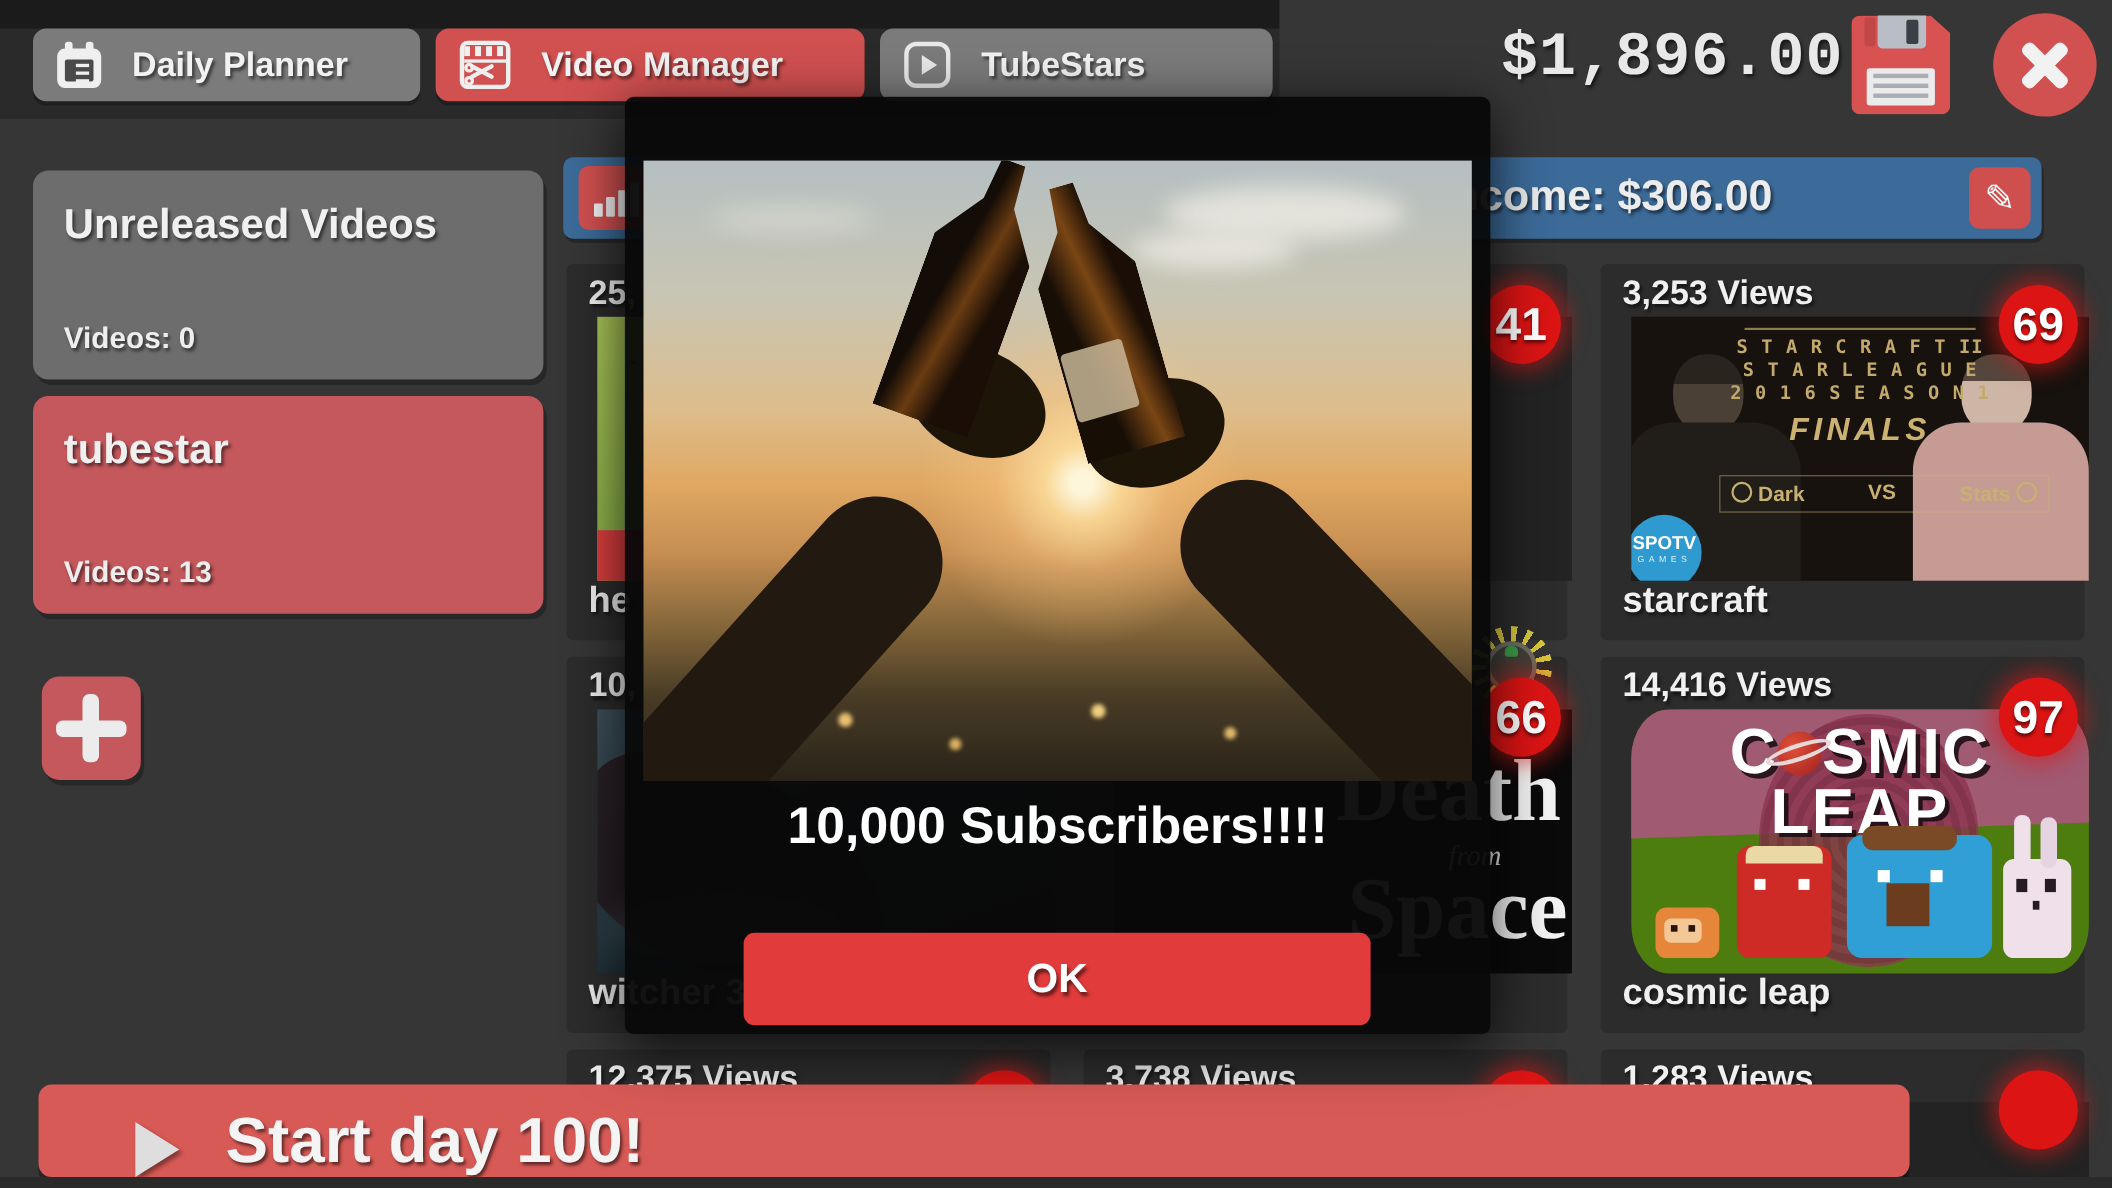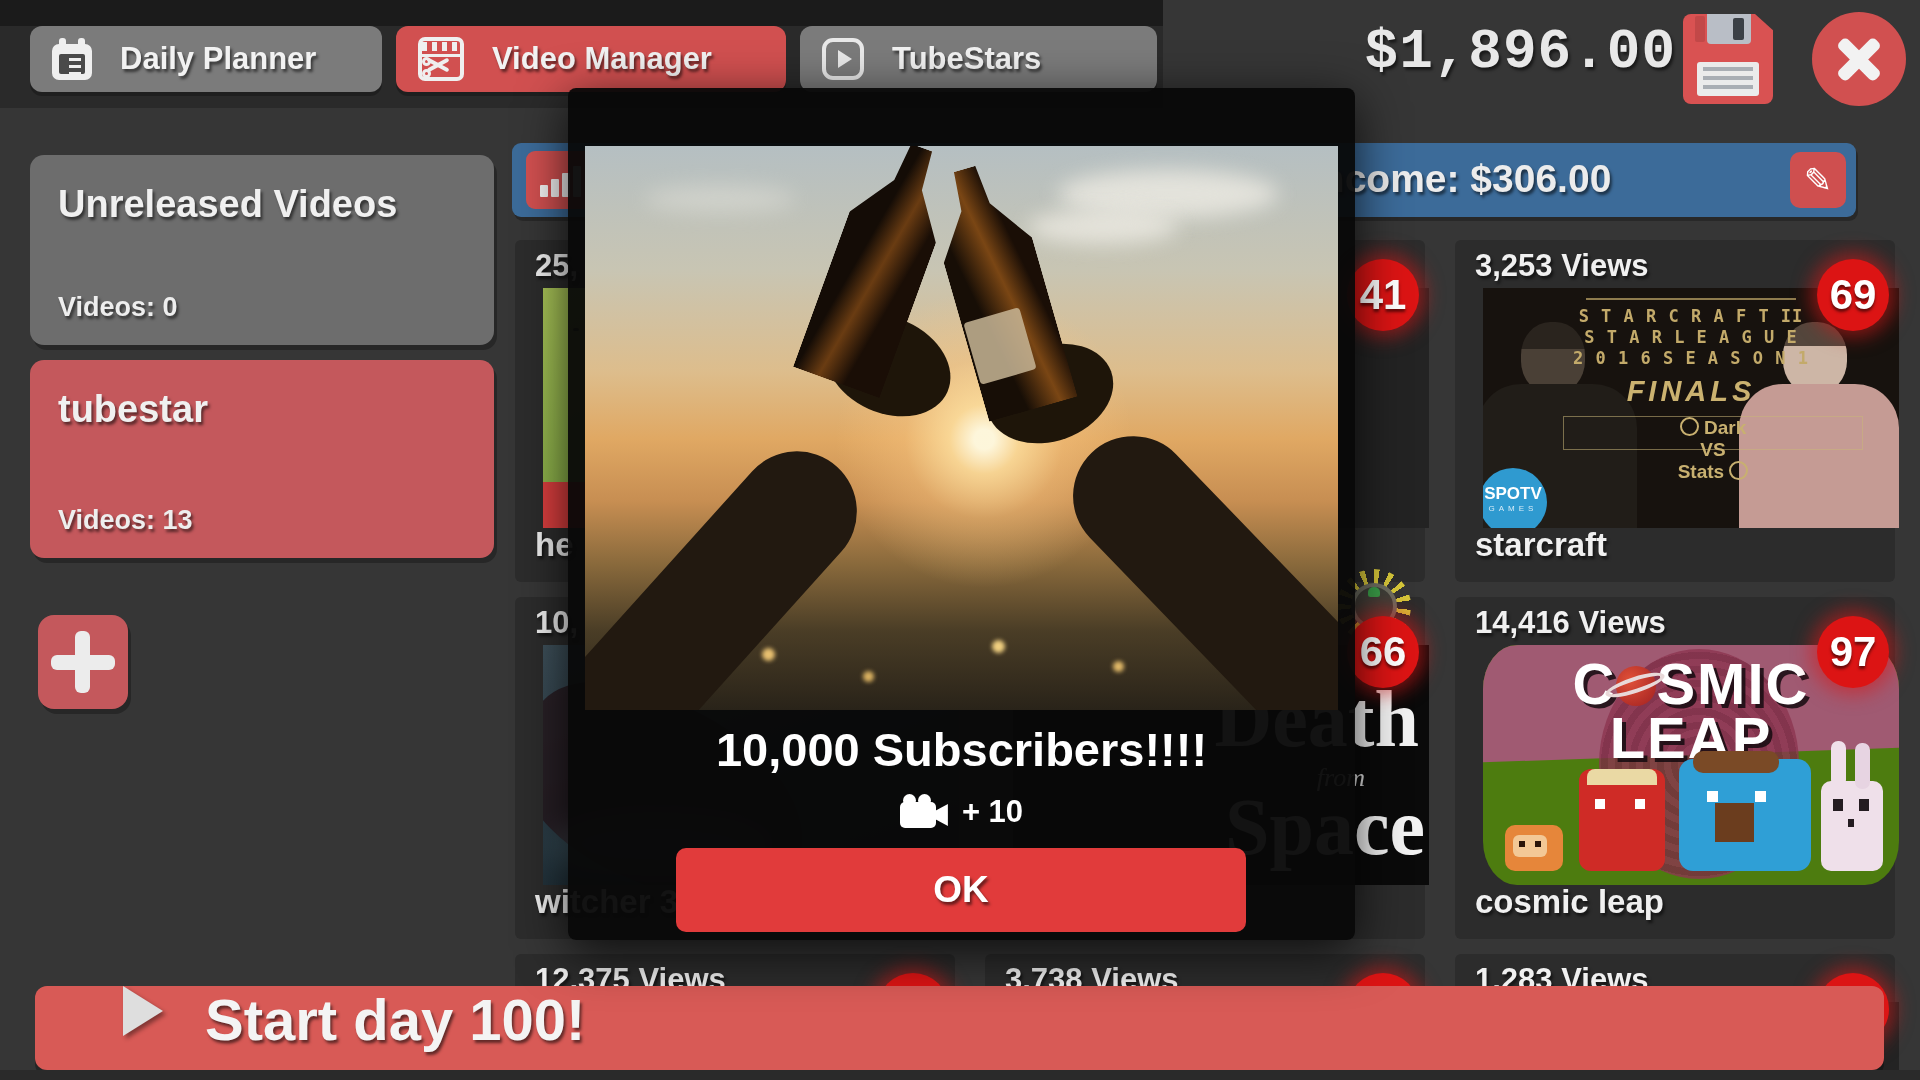--- a/index.html
+++ b/index.html
@@ -109,23 +109,23 @@
     background:repeating-conic-gradient(#d8c83a 0deg 9deg,rgba(0,0,0,0) 9deg 24deg);}
   .sun-icon .core{position:absolute;left:14px;top:14px;width:46px;height:46px;border-radius:50%;background:#40403a;border:4px solid #6e6e62;box-sizing:border-box;}
   .sun-icon .dot{position:absolute;left:31px;top:18px;width:12px;height:10px;background:#3aa04a;border-radius:50% 50% 20% 20%;}
   
   .th-sc{background:#17120e;}
   .th-sc .ptxt{position:absolute;left:80px;right:80px;top:10px;text-align:center;color:#c3aa6a;
     font-family:"DejaVu Sans Mono",monospace;font-weight:bold;}
   .th-sc .rule{border-top:2px solid #8f7c4e;width:210px;margin:0 auto 6px auto;}
   .th-sc .l{font-size:17px;letter-spacing:1px;line-height:21px;white-space:nowrap;}
   .th-sc .finals{font-size:29px;font-style:italic;letter-spacing:4px;color:#cbb270;margin-top:6px;font-family:"Liberation Sans",sans-serif;font-weight:bold;}
-  .th-sc .vsrow{margin:8px auto 0 auto;width:300px;height:34px;border:1px solid rgba(200,180,120,.55);
+  .th-sc .vsrow{margin:24px auto 0 auto;width:300px;height:34px;border:1px solid rgba(200,180,120,.55);
     display:flex;align-items:center;justify-content:space-between;padding:0 10px;box-sizing:border-box;
-    font-size:19px;color:#c8b070;font-family:"Liberation Sans",sans-serif;font-weight:bold;flex-direction:column;}
+    font-size:19px;color:#c8b070;font-family:"Liberation Sans",sans-serif;font-weight:bold;}
   .th-sc .circ{display:inline-block;width:15px;height:15px;border:2px solid #c8b070;border-radius:50%;vertical-align:-2px;}
   .th-sc .set{font-size:40px;letter-spacing:6px;color:#c7ae6a;margin-top:6px;font-family:"Liberation Sans",sans-serif;font-weight:bold;}
   .th-sc .pl{position:absolute;top:34px;width:150px;height:206px;}
   .th-sc .pl .head{position:absolute;left:36px;top:0;width:64px;height:72px;border-radius:46%;}
   .th-sc .pl .trunk{position:absolute;left:-8px;top:62px;width:160px;height:150px;border-radius:44px 44px 0 0;}
   .th-sc .pleft{left:2px;}
   .th-sc .pleft .head{background:linear-gradient(#2a241e 0 38%,#4a4036 38%);}
   .th-sc .pleft .trunk{background:#211d18;}
   .th-sc .pright{right:2px;}
   .th-sc .pright .head{background:linear-gradient(#54463c 0 34%,#cdb6a6 34%);}
@@ -151,22 +151,22 @@
   .th-cosmic .red{left:96px;width:86px;height:102px;background:#cf2b26;border-radius:12px;}
   .th-cosmic .red:before{content:"";position:absolute;left:8px;top:0;width:70px;height:16px;background:#ead9a4;border-radius:8px 8px 0 0;}
   .th-cosmic .red:after{content:"";position:absolute;left:16px;top:30px;width:10px;height:10px;background:#fff;box-shadow:40px 0 0 #fff;}
   .th-cosmic .blue{left:196px;width:132px;height:112px;background:#2f9fd6;border-radius:14px;}
   .th-cosmic .blue:before{content:"";position:absolute;left:14px;top:-8px;width:86px;height:22px;background:#7a4a26;border-radius:10px;}
   .th-cosmic .blue:after{content:"";position:absolute;left:28px;top:32px;width:11px;height:11px;background:#fff;box-shadow:48px 0 0 #fff,22px 26px 0 14px #6b3d1e;}
   .th-cosmic .rabbit{left:338px;width:62px;height:90px;background:#efe0ea;border-radius:10px;}
   .th-cosmic .rabbit:before{content:"";position:absolute;left:10px;top:-40px;width:15px;height:46px;background:#efe0ea;border-radius:7px;box-shadow:24px 2px 0 #e7d4e2;}
   .th-cosmic .rabbit:after{content:"";position:absolute;left:12px;top:18px;width:10px;height:12px;background:#241c21;box-shadow:26px 0 0 #241c21,13px 18px 0 -2px #241c21;}
   
-  .startbtn{position:absolute;left:35px;top:986px;width:1849px;height:84px;background:#d85a56;border-radius:12px;
-    z-index:50;cursor:pointer;box-shadow:0 6px 0 rgba(0,0,0,.3);display:flex;align-items:flex-start;}
+  .startbtn{position:absolute;left:35px;top:986px;width:1701px;height:84px;background:#d85a56;border-radius:12px;
+    z-index:50;cursor:pointer;box-shadow:0 6px 0 rgba(0,0,0,.3);display:flex;align-items:flex-end;}
   .startbtn .tri{width:0;height:0;border-top:25px solid transparent;border-bottom:25px solid transparent;
     border-left:40px solid #dedede;margin-left:88px;filter:drop-shadow(3px 3px 2px rgba(0,0,0,.4));}
   .startbtn .slabel{font-size:58px;font-weight:bold;color:#f4f4f4;margin-left:42px;}
   .bottomstrip{position:absolute;left:0;top:1070px;width:1920px;height:10px;background:#2a2a2a;z-index:55;}
   
   .modal{position:absolute;left:568px;top:88px;width:787px;height:852px;background:rgba(8,8,8,.955);
     border-radius:8px;z-index:100;box-shadow:0 12px 50px rgba(0,0,0,.75);}
   .photo{position:absolute;left:17px;top:58px;width:753px;height:564px;overflow:hidden;
     background:
       radial-gradient(circle at 53% 52%, rgba(255,250,225,.95) 0 2%, rgba(255,225,160,.8) 7%, rgba(252,200,130,.4) 16%, rgba(0,0,0,0) 30%),
@@ -409,25 +409,16 @@
     <span class="bokeh"></span>
     <span class="arm arm-l"></span>
     <span class="arm arm-r"></span>
     <span class="hand hand-l"></span>
       <span class="hand hand-r"></span>
     <span class="bottle bot-l"></span>
     <span class="bottle bot-r"></span>
     <span class="blabel"></span>
   </div>
   <div class="mtitle">10,000 Subscribers!!!!</div>
-  <div class="mreward">
-    <span class="ic-cam">
-      <span class="cr1"></span>
-        <span class="cr2"></span>
-        <span class="cbody"></span>
-        <span class="clens"></span>
-    </span>
-    <span class="rtext">+ 10</span>
-  </div>
   <div class="okbtn">
     <span class="ts">OK</span>
   </div>
 </div>
 
 </body></html>

